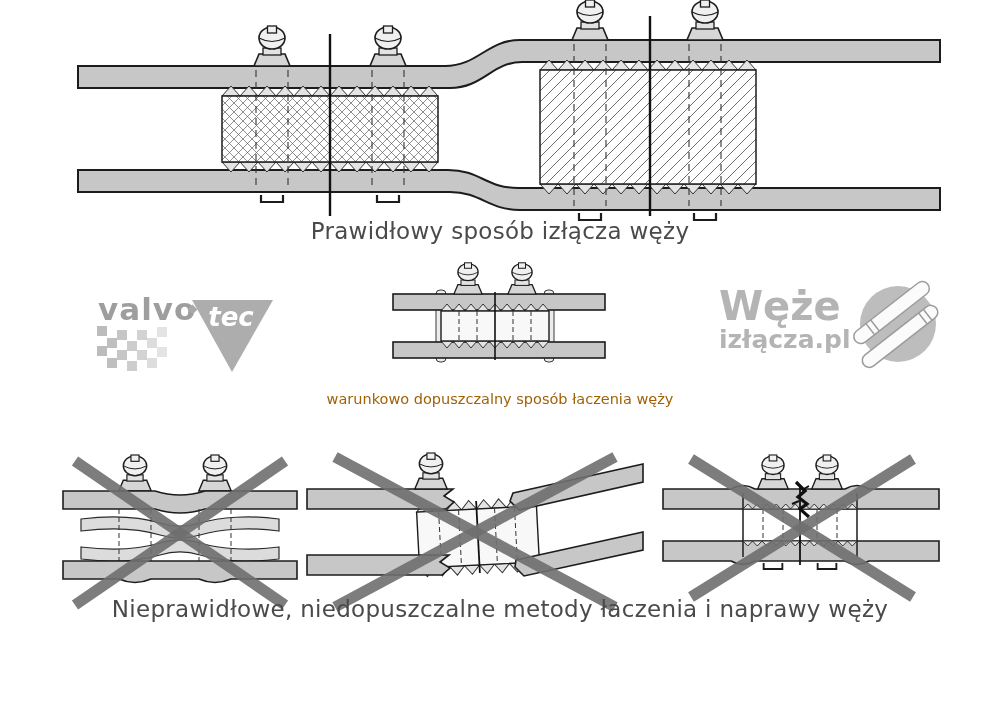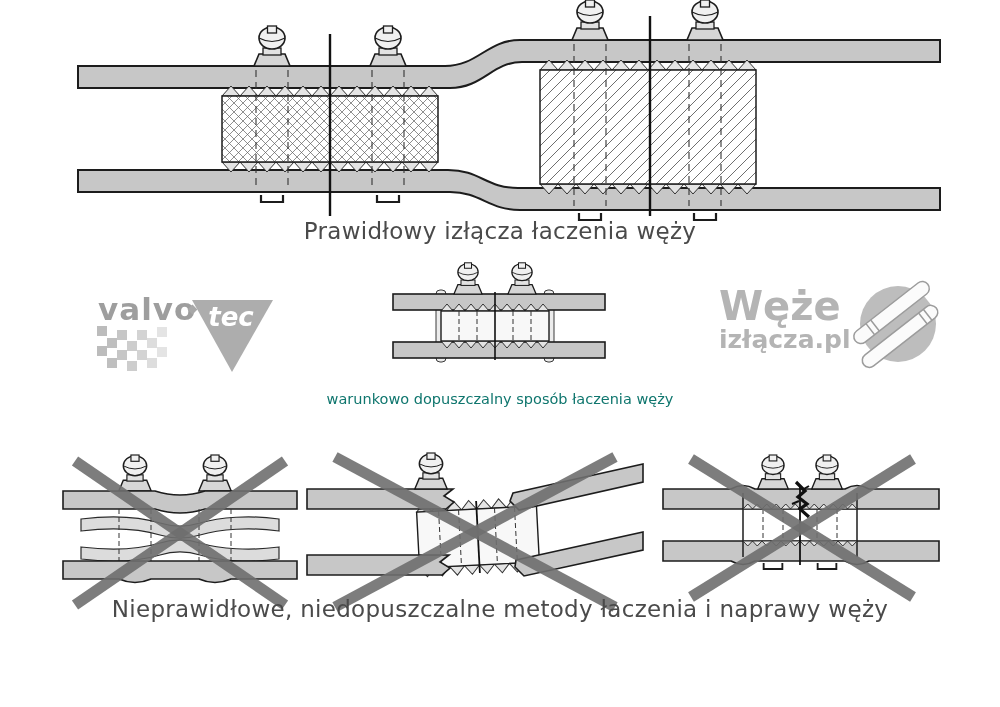--- a/index.html
+++ b/index.html
@@ -6,21 +6,21 @@
   html,body{margin:0;padding:0;background:#fff;}
   .stage{
     position:relative;width:1000px;height:707px;background:#fff;overflow:hidden;
     font-family:"DejaVu Sans","Liberation Sans",sans-serif;
   }
   .abs{position:absolute;}
   svg{overflow:visible;display:block;}
 
   .caption{position:absolute;left:0;right:0;text-align:center;color:var(--caption,#4a4a4a);}
   .caption-lg{font-size:23px;letter-spacing:.3px;}
-  .caption-sm{font-size:14.5px;color:#0f766e;}
+  .caption-sm{font-size:14.5px;color:#a16207;}
 
   .hose{fill:var(--hose-fill,#c7c7c7);stroke:var(--outline,#1c1c1c);stroke-width:2;}
   .hose-thin{stroke-width:1.6;}
   .saw{fill:var(--saw-fill,#e4e4e4);stroke:#333;stroke-width:1;}
   .fitbody{fill:var(--fitting-fill,#f8f8f8);stroke:var(--outline,#1c1c1c);stroke-width:1.4;}
   .dash{stroke:#333;stroke-width:1.1;stroke-dasharray:7 5;fill:none;}
   .dash2{stroke:#333;stroke-width:1;stroke-dasharray:5 3;fill:none;}
   .joint{stroke:#111;stroke-width:2.4;fill:none;}
   .solid15{stroke:var(--outline,#1c1c1c);stroke-width:1.5;}
   .collar{fill:#ececec;stroke:#3a3a3a;stroke-width:1;}
@@ -91,21 +91,21 @@
       <use href="#clamp" x="705" y="36"></use>
     </g>
     <g>
       <use href="#bracket" x="272" y="191"></use>
       <use href="#bracket" x="388" y="191"></use>
       <use href="#bracket" x="590" y="209"></use>
       <use href="#bracket" x="705" y="209"></use>
     </g>
   </svg>
 
-  <div class="caption caption-lg" style="top:218px">Prawidłowy izłącza łaczenia węży</div>
+  <div class="caption caption-lg" style="top:218px">Prawidłowy sposób izłącza węży</div>
 
   <svg class="abs" style="left:92px;top:284px" width="185" height="94" viewBox="0 0 185 94">
     <text x="6" y="36" class="valvo-text">valvo</text>
     <rect x="97" y="22" width="7" height="7" transform="rotate(45 100.5 25.5)" fill="#a8a8a8"></rect>
     <g fill="#bcbcbc">
       <rect x="5" y="42" width="10" height="10"></rect>
         <rect x="5" y="62" width="10" height="10"></rect>
       <rect x="15" y="54" width="10" height="10" opacity="0.95"></rect>
         <rect x="15" y="74" width="10" height="10" opacity="0.95"></rect>
       <rect x="25" y="46" width="10" height="10" opacity="0.85"></rect>

